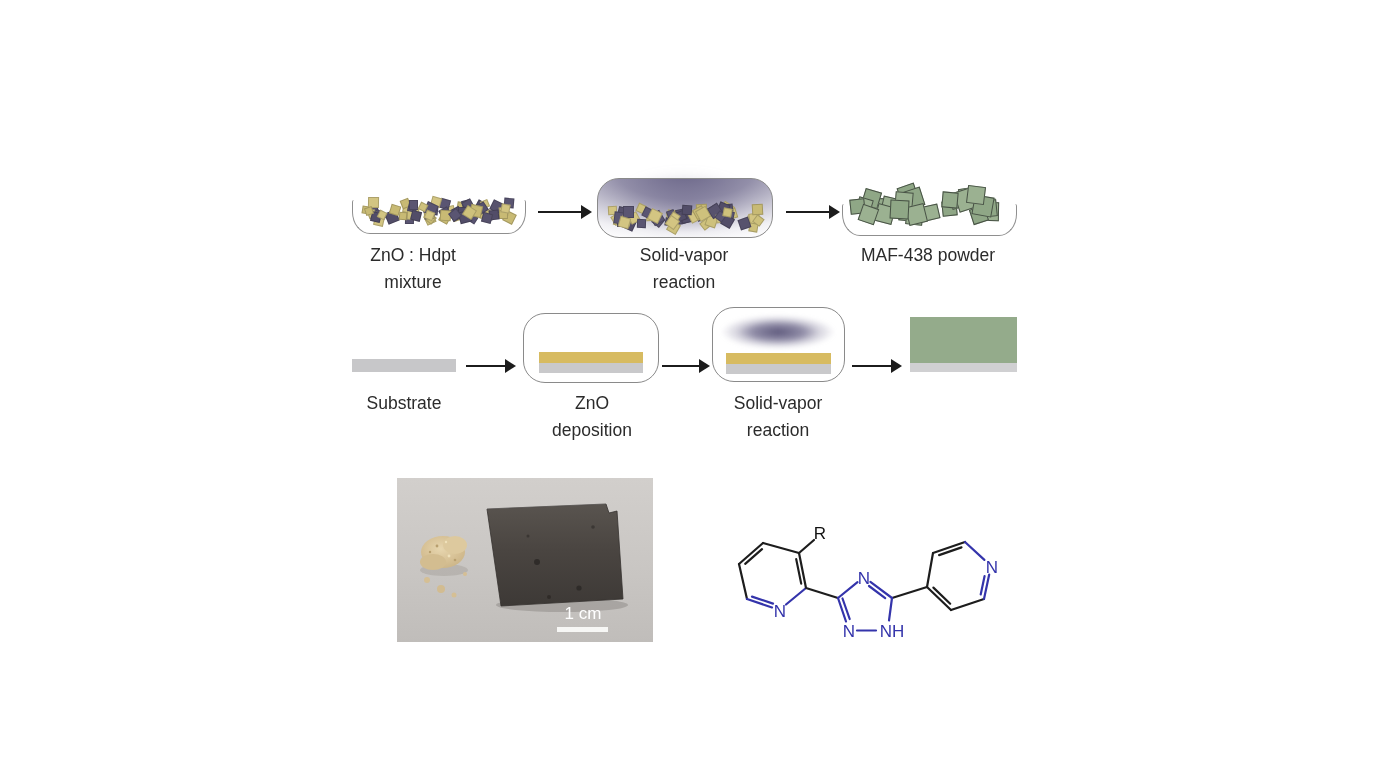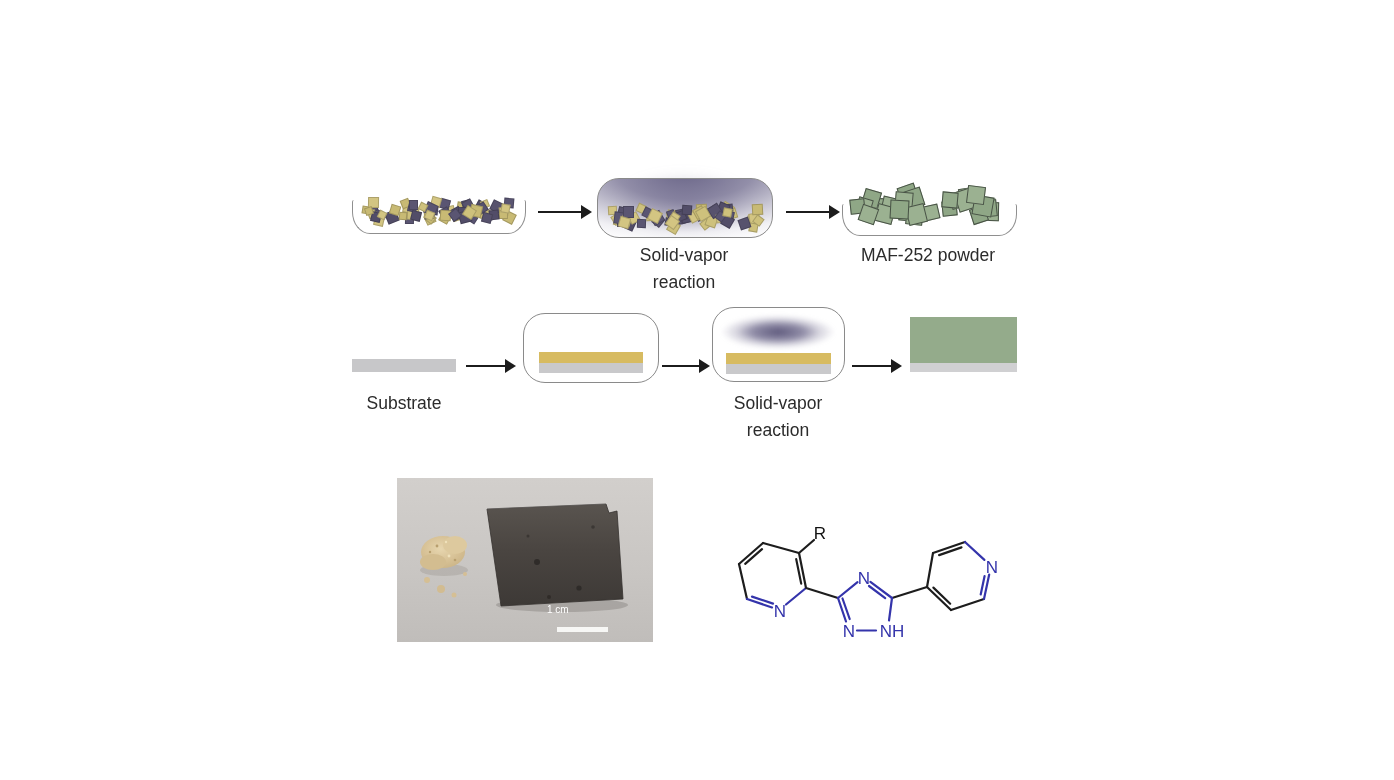--- a/index.html
+++ b/index.html
@@ -35,22 +35,22 @@
   .arrow .head{position:absolute;right:0;top:1px;width:0;height:0;
       border-left:11px solid #1c1c1c;border-top:7px solid transparent;border-bottom:7px solid transparent;}
 
   
   .step-label{position:absolute;font-size:17.5px;line-height:26.5px;color:#2b2b2b;text-align:center;}
 
   
   #photo{position:absolute;left:397px;top:478px;width:256px;height:164px;overflow:hidden;
      background:linear-gradient(180deg,#d2cfcc 0%,#c9c6c3 55%,#c0bdba 100%);}
   #scalebar{position:absolute;left:160px;top:149px;width:51px;height:4.5px;background:#f7f7f5;}
-  #scalebar-label{position:absolute;left:150px;top:126px;width:72px;
-     font-size:10px;color:#ffffff;}
+  #scalebar-label{position:absolute;left:150px;top:126px;width:72px;text-align:center;
+     font-size:17px;color:#ffffff;}
 
   
   #r-definitions{position:absolute;left:849px;top:470px;font-size:16px;line-height:21.5px;color:#000;}
   #r-definitions sub{font-size:11px;}
   #molecule-svg{position:absolute;left:725px;top:520px;}
   .bk{stroke:#1d1d1d;stroke-width:2.2;stroke-linecap:round;fill:none;}
   .bl{stroke:#3434ab;stroke-width:2.2;stroke-linecap:round;fill:none;}
   .atom{font-family:"Liberation Sans",sans-serif;font-size:17px;fill:#3434ab;text-anchor:middle;}
   .atom-c{fill:#111;}
 </style>
@@ -220,25 +220,29 @@
       <div class="cube" style="left: 128.5px; top: 15.5px; width: 20.2px; height: 20.2px; background: rgb(143, 167, 134); transform: rotate(10deg); border: 1.2px solid rgba(58, 66, 56, 0.85);"></div>
       <div class="cube" style="left: 6.2px; top: 19px; width: 14.8px; height: 14.8px; background: rgb(143, 167, 134); transform: rotate(-6deg); border: 1.2px solid rgba(58, 66, 56, 0.85);"></div>
       <div class="cube" style="left: 15.9px; top: 26.1px; width: 16.7px; height: 16.7px; background: rgb(155, 177, 145); transform: rotate(19deg); border: 1.2px solid rgba(58, 66, 56, 0.85);"></div>
       <div class="cube" style="left: 123.1px; top: 6.4px; width: 18.2px; height: 18.2px; background: rgb(155, 177, 145); transform: rotate(7deg); border: 1.2px solid rgba(58, 66, 56, 0.85);"></div>
       <div class="cube" style="left: 79.9px; top: 25.3px; width: 14.9px; height: 14.9px; background: rgb(155, 177, 145); transform: rotate(-13deg); border: 1.2px solid rgba(58, 66, 56, 0.85);"></div>
       <div class="cube" style="left: 63.3px; top: 25px; width: 19.3px; height: 19.3px; background: rgb(155, 177, 145); transform: rotate(-14deg); border: 1.2px solid rgba(58, 66, 56, 0.85);"></div>
       <div class="cube" style="left: 45.8px; top: 20px; width: 19.4px; height: 19.4px; background: rgb(143, 167, 134); transform: rotate(3deg); border: 1.2px solid rgba(58, 66, 56, 0.85);"></div>
     </div>
   <div class="dish" id="dish-powder" style="left:842px;top:204px;width:173px;height:31px;"></div>
 
+  <div class="step-label" style="left:333px;top:242px;width:160px;">
+    <div>ZnO : Hdpt</div>
+    <div>mixture</div>
+  </div>
   <div class="step-label" style="left:604px;top:242px;width:160px;">
     <div>Solid-vapor</div>
     <div>reaction</div>
   </div>
-  <div class="step-label" style="left:833px;top:242px;width:190px;">MAF-252 powder</div>
+  <div class="step-label" style="left:833px;top:242px;width:190px;">MAF-438 powder</div>
 
   <div class="layer" id="substrate-bar" style="left:352px;top:359px;width:104px;height:13px;background:#c7c7c9;"></div>
 
   <div class="arrow" style="left:466px;top:358px;width:50px;">
     <div class="shaft"></div>
     <div class="head"></div>
   </div>
 
   <div class="vessel" id="vessel-zno" style="left:523px;top:313px;width:134px;height:68px;">
     <div class="layer" style="left:15px;top:38px;width:104px;height:11px;background:#d7bb61;"></div>
@@ -258,20 +262,24 @@
 
   <div class="arrow" style="left:852px;top:358px;width:50px;">
     <div class="shaft"></div>
     <div class="head"></div>
   </div>
 
   <div class="layer" id="film-green" style="left:910px;top:317px;width:107px;height:46px;background:#94ab8b;"></div>
   <div class="layer" id="film-substrate" style="left:910px;top:363px;width:107px;height:9px;background:#d0d0d2;"></div>
 
   <div class="step-label" style="left:324px;top:390px;width:160px;">Substrate</div>
+  <div class="step-label" style="left:512px;top:390px;width:160px;">
+    <div>ZnO</div>
+    <div>deposition</div>
+  </div>
   <div class="step-label" style="left:698px;top:390px;width:160px;">
     <div>Solid-vapor</div>
     <div>reaction</div>
   </div>
 
   <div id="photo">
     <svg width="256" height="164">
       <defs>
         <linearGradient id="plateg" x1="0" y1="0" x2="0" y2="1">
           <stop offset="0" stop-color="#59544f"></stop>

